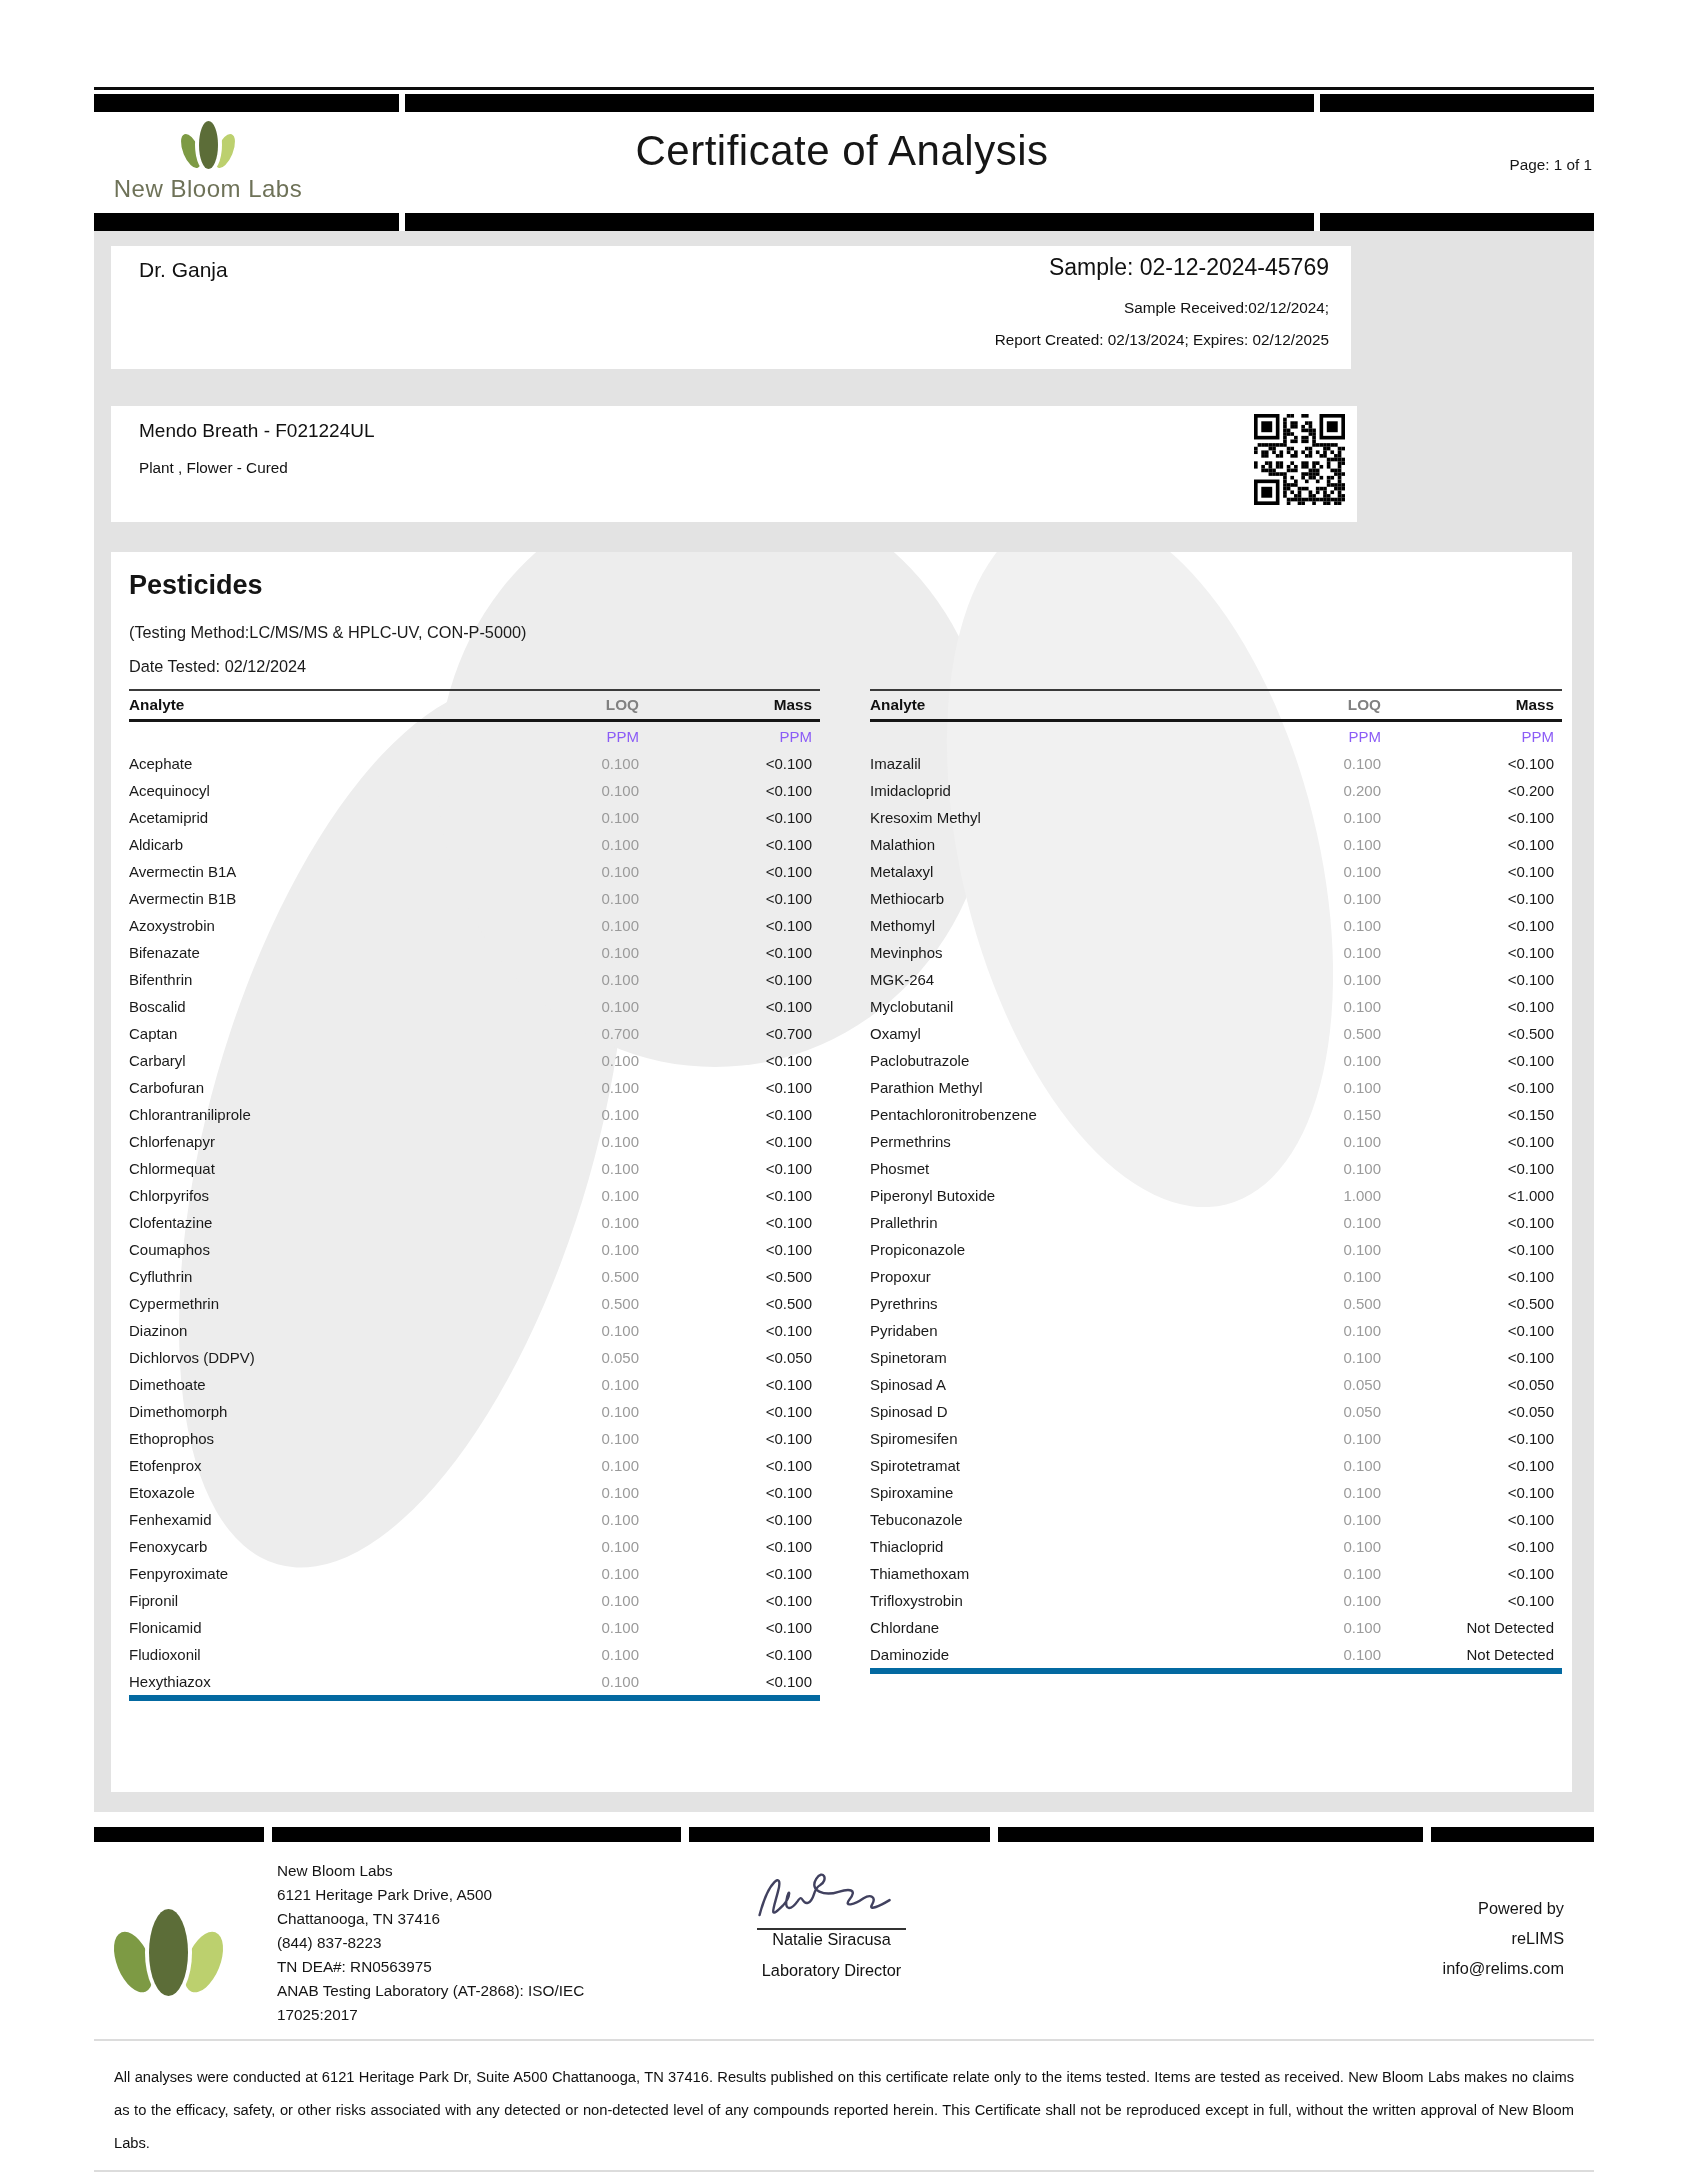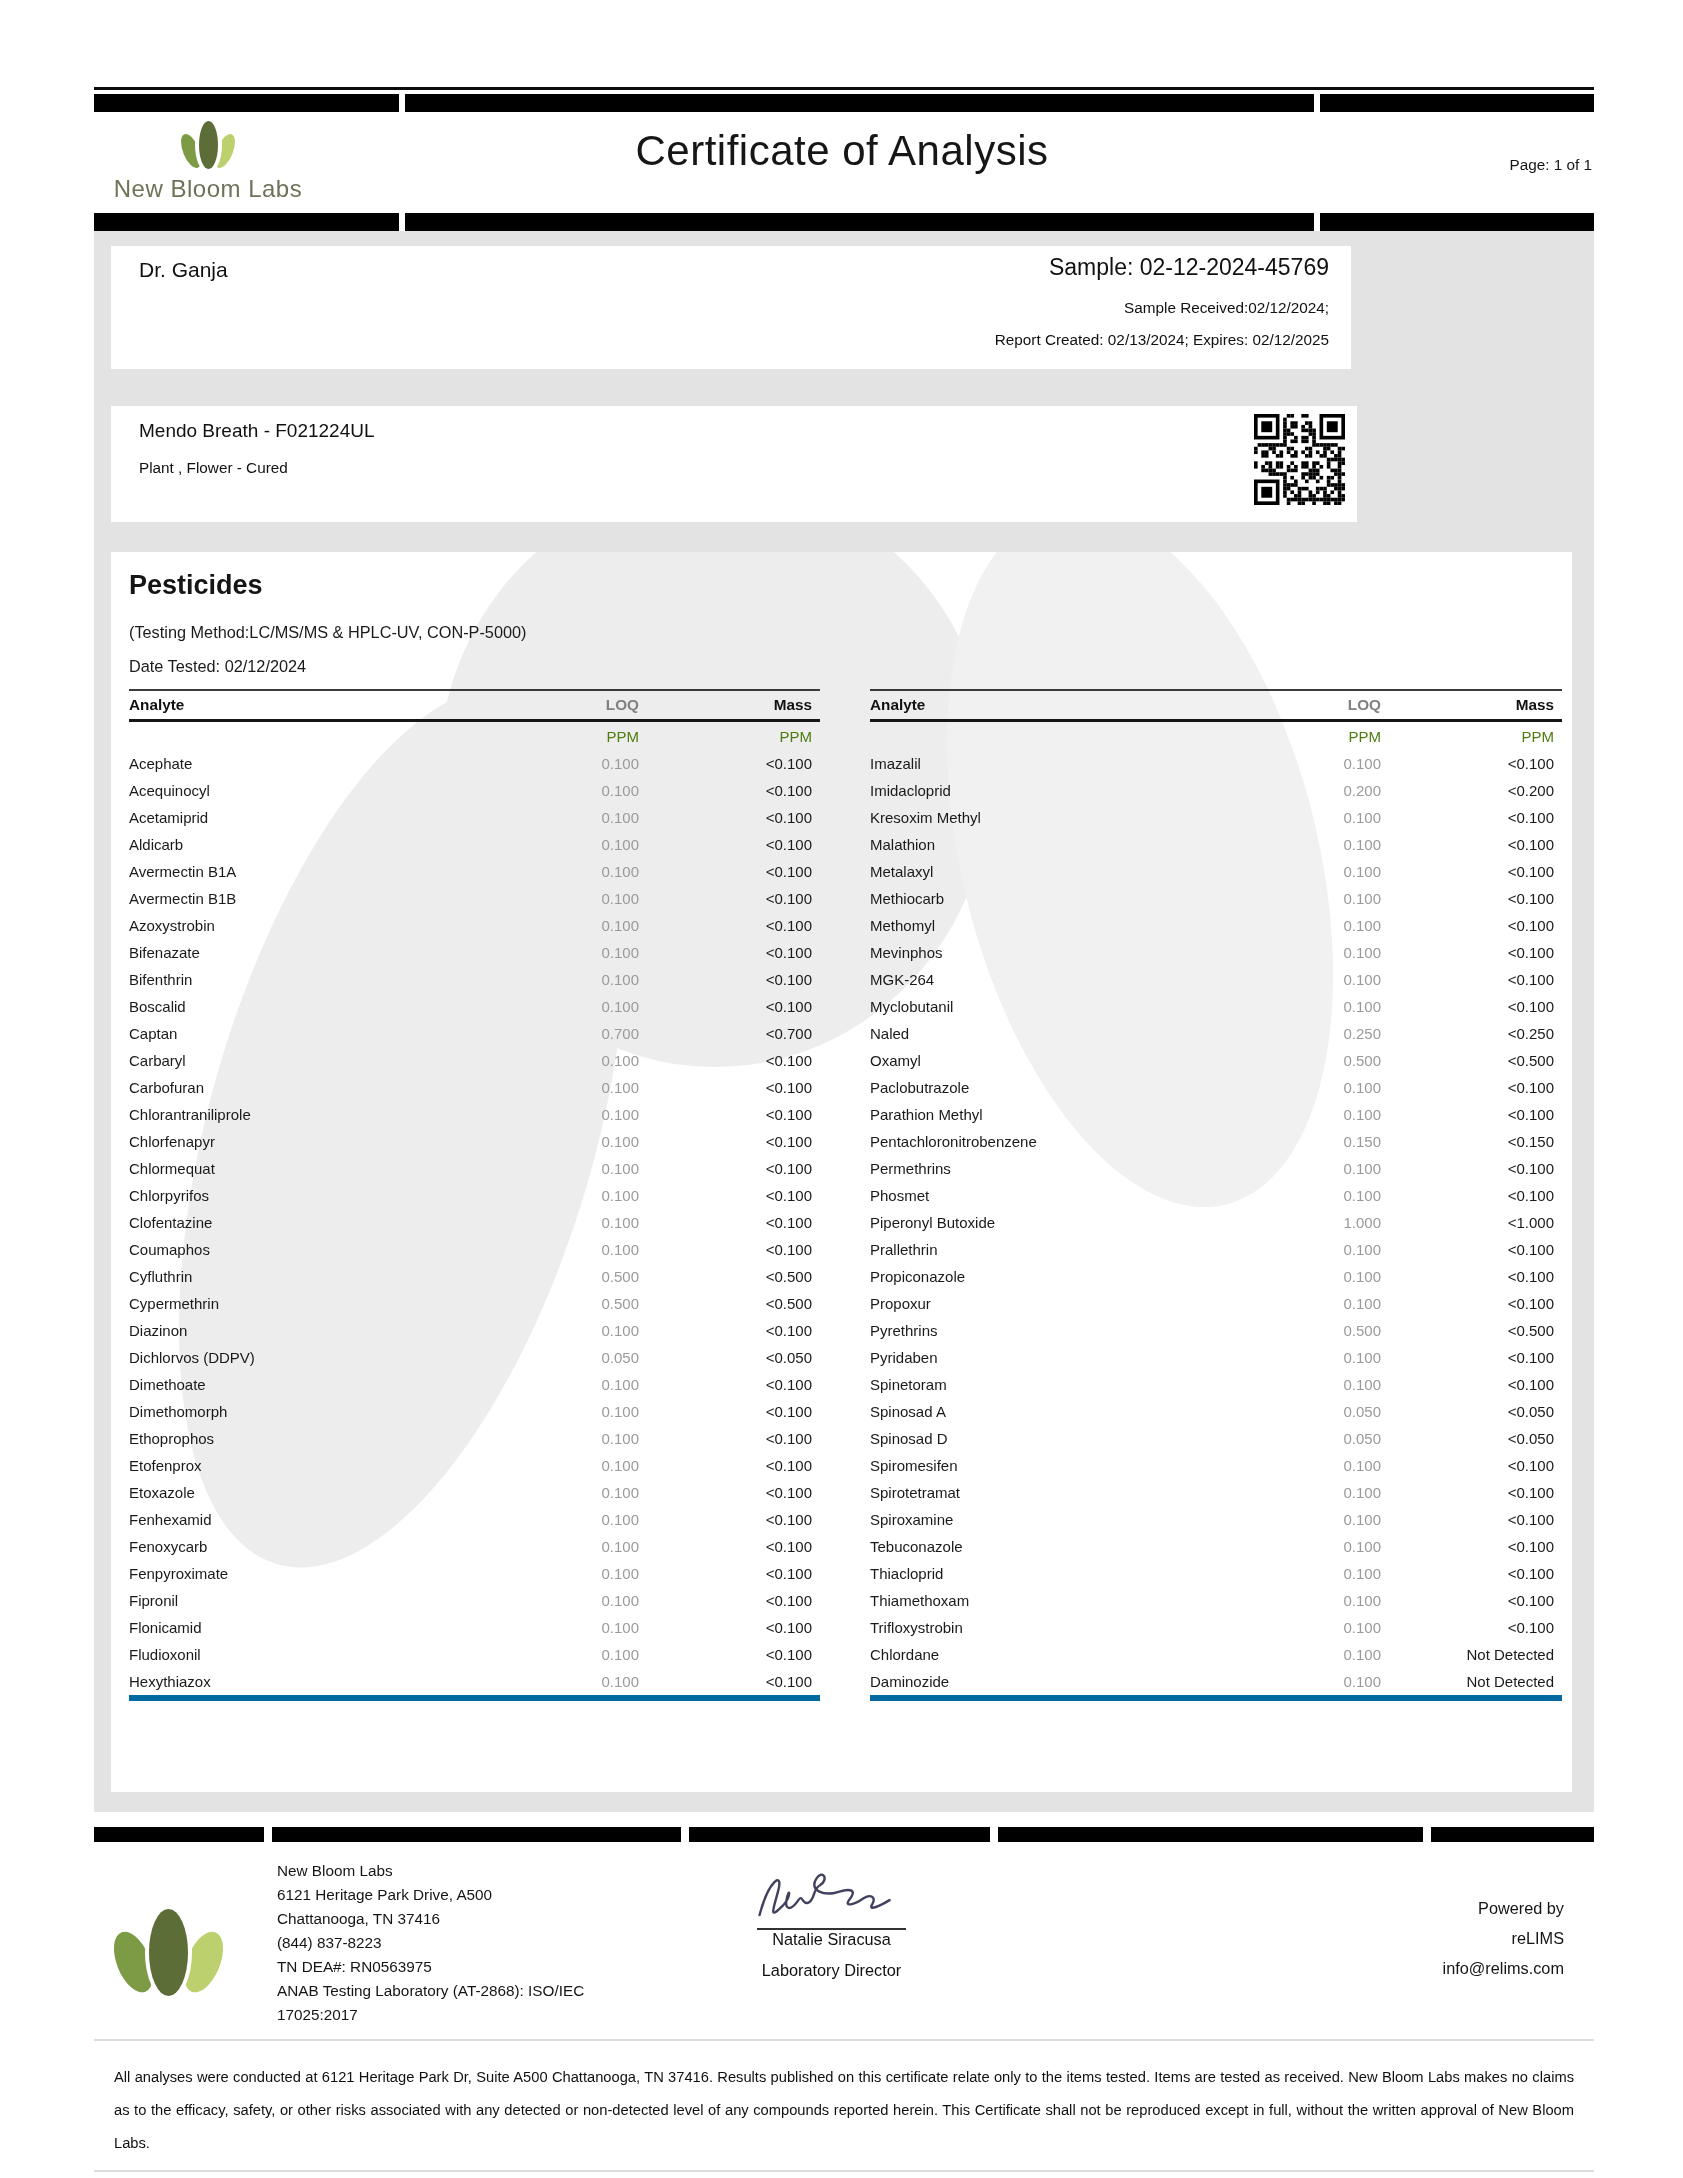--- a/index.html
+++ b/index.html
@@ -54,21 +54,21 @@
   .date-line{position:absolute;left:18px;top:105px;font-size:16.3px;color:#1b1b1b;}
   .table-wrap{position:absolute;left:18px;top:137px;width:1433px;display:flex;gap:50px;}
   .tgroup{width:691px;}
   .tgroup.right{width:692px;}
   .thead{display:flex;align-items:center;height:28px;border-top:2px solid #3a3a3a;
          border-bottom:3px solid #161616;padding-right:8px;}
   .thead .h-an{flex:1;font-size:15.3px;font-weight:bold;color:#111;}
   .thead .h-loq{width:149px;text-align:right;font-size:15.3px;font-weight:bold;color:#808080;}
   .thead .h-mass{width:173px;text-align:right;font-size:15.3px;font-weight:bold;color:#111;}
   .tunits{display:flex;align-items:center;height:28px;padding-right:8px;}
-  .tunits span{font-size:15px;color:#4d7c0f;}
+  .tunits span{font-size:15px;color:#8b5cf6;}
   .tunits .u-sp{flex:1;}
   .tunits .u-loq{width:149px;text-align:right;}
   .tunits .u-mass{width:173px;text-align:right;}
   .tbody{border-bottom:6px solid #0369a1;}
   .trow{display:flex;align-items:center;height:27px;padding-right:8px;}
   .trow .c-an{flex:1;font-size:15px;color:#1a1a1a;}
   .trow .c-loq{width:149px;text-align:right;font-size:15px;color:#9a9a9a;}
   .trow .c-mass{width:173px;text-align:right;font-size:15px;color:#1a1a1a;}
   
   #logo-icon-footer{position:absolute;left:117px;top:1909px;width:103px;height:87px;}
@@ -619,25 +619,20 @@
               <span class="c-an">MGK-264</span>
               <span class="c-loq">0.100</span>
               <span class="c-mass">&lt;0.100</span>
             </div>
             <div class="trow">
               <span class="c-an">Myclobutanil</span>
               <span class="c-loq">0.100</span>
               <span class="c-mass">&lt;0.100</span>
             </div>
             <div class="trow">
-              <span class="c-an">Naled</span>
-              <span class="c-loq">0.250</span>
-              <span class="c-mass">&lt;0.250</span>
-            </div>
-            <div class="trow">
               <span class="c-an">Oxamyl</span>
               <span class="c-loq">0.500</span>
               <span class="c-mass">&lt;0.500</span>
             </div>
             <div class="trow">
               <span class="c-an">Paclobutrazole</span>
               <span class="c-loq">0.100</span>
               <span class="c-mass">&lt;0.100</span>
             </div>
             <div class="trow">

